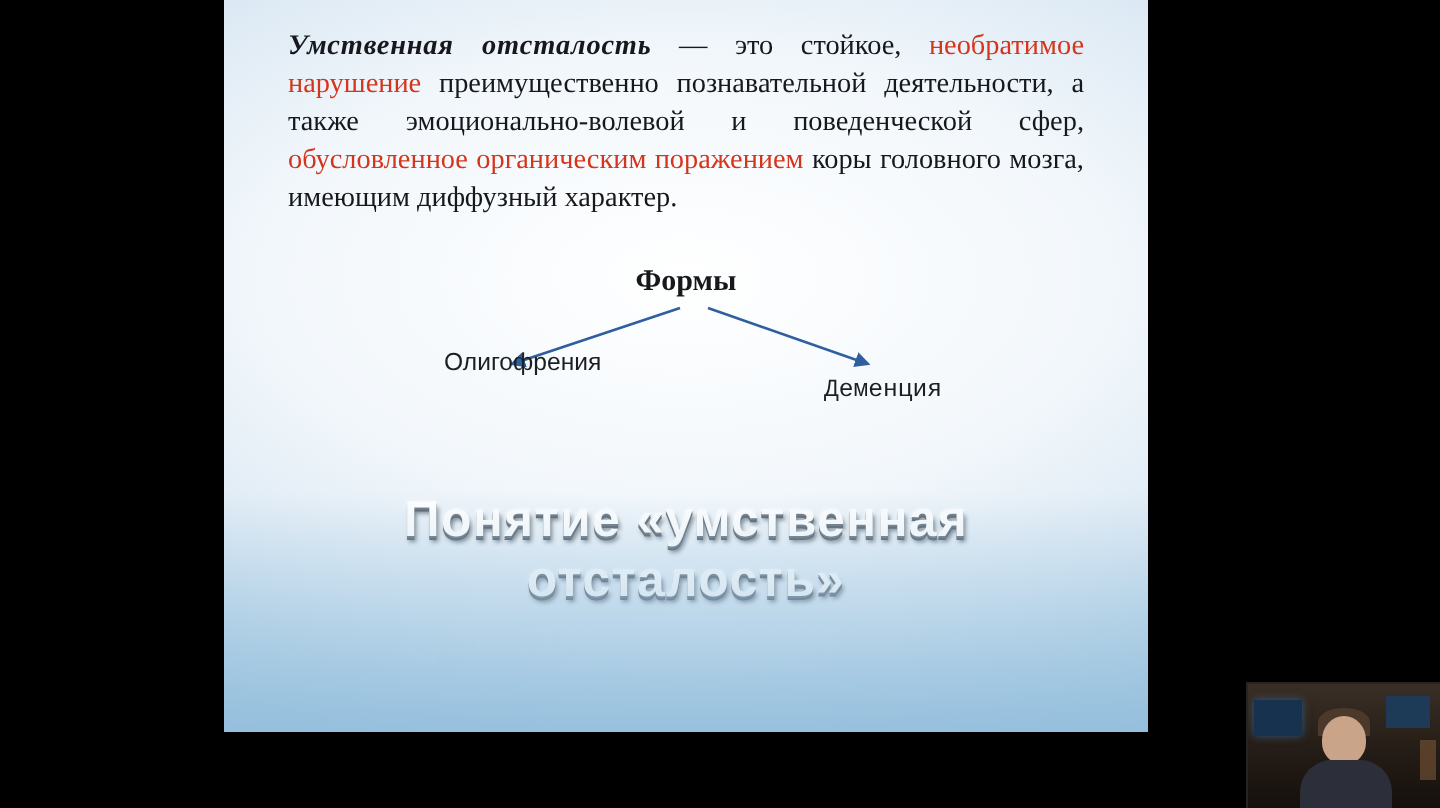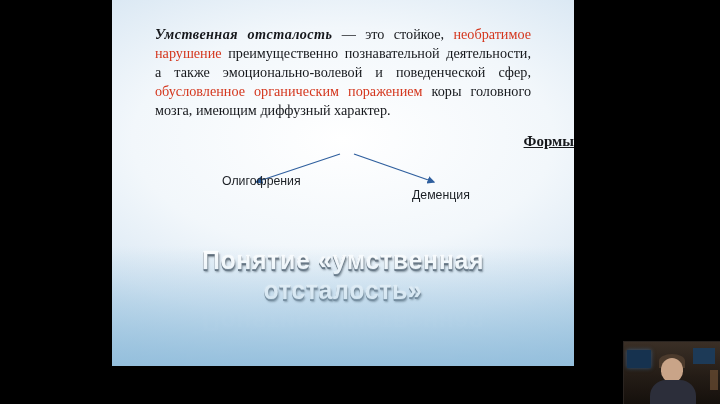--- a/index.html
+++ b/index.html
@@ -44,58 +44,57 @@
     left: 28px;
     top: 10px;
     width: 406px;
     font-family: "Liberation Serif", serif;
     font-size: 14.2px;
     line-height: 1.34;
     color: #16181c;
     text-align: justify;
     text-justify: inter-word;
   }
-  .text-block p { margin: 15px; }
+  .text-block p { margin: 4px; }
   .bold-italic {
     font-weight: bold;
     font-style: italic;
     letter-spacing: 0.4px;
   }
   .red { color: #d4361d; }
 
   .forms-title {
     position: absolute;
     top: 133px;
     left: 0;
     width: 100%;
-    text-align: right;
+    text-align: center;
     font-family: "Liberation Serif", serif;
     font-weight: bold;
     font-size: 15px;
     color: #16181c;
-    text-decoration: underline;
   }
 
   .branch-svg {
     position: absolute;
     left: 110px;
     top: 152px;
     width: 250px;
     height: 40px;
   }
 
   .leaf {
     position: absolute;
     font-family: "Liberation Sans", sans-serif;
     font-size: 12.3px;
     color: #1b1f24;
     white-space: nowrap;
   }
   .leaf-left { left: 110px; top: 174px; }
-  .leaf-right { left: 300px; top: 188px; }
+  .leaf-right { left: 300px; top: 188px; font-family: Liberation Mono, monospace; }
 
   .title-wrap {
     position: absolute;
     left: 0;
     top: 246px;
     width: 100%;
     text-align: center;
   }
   .wordart {
     font-family: "Liberation Sans", sans-serif;

